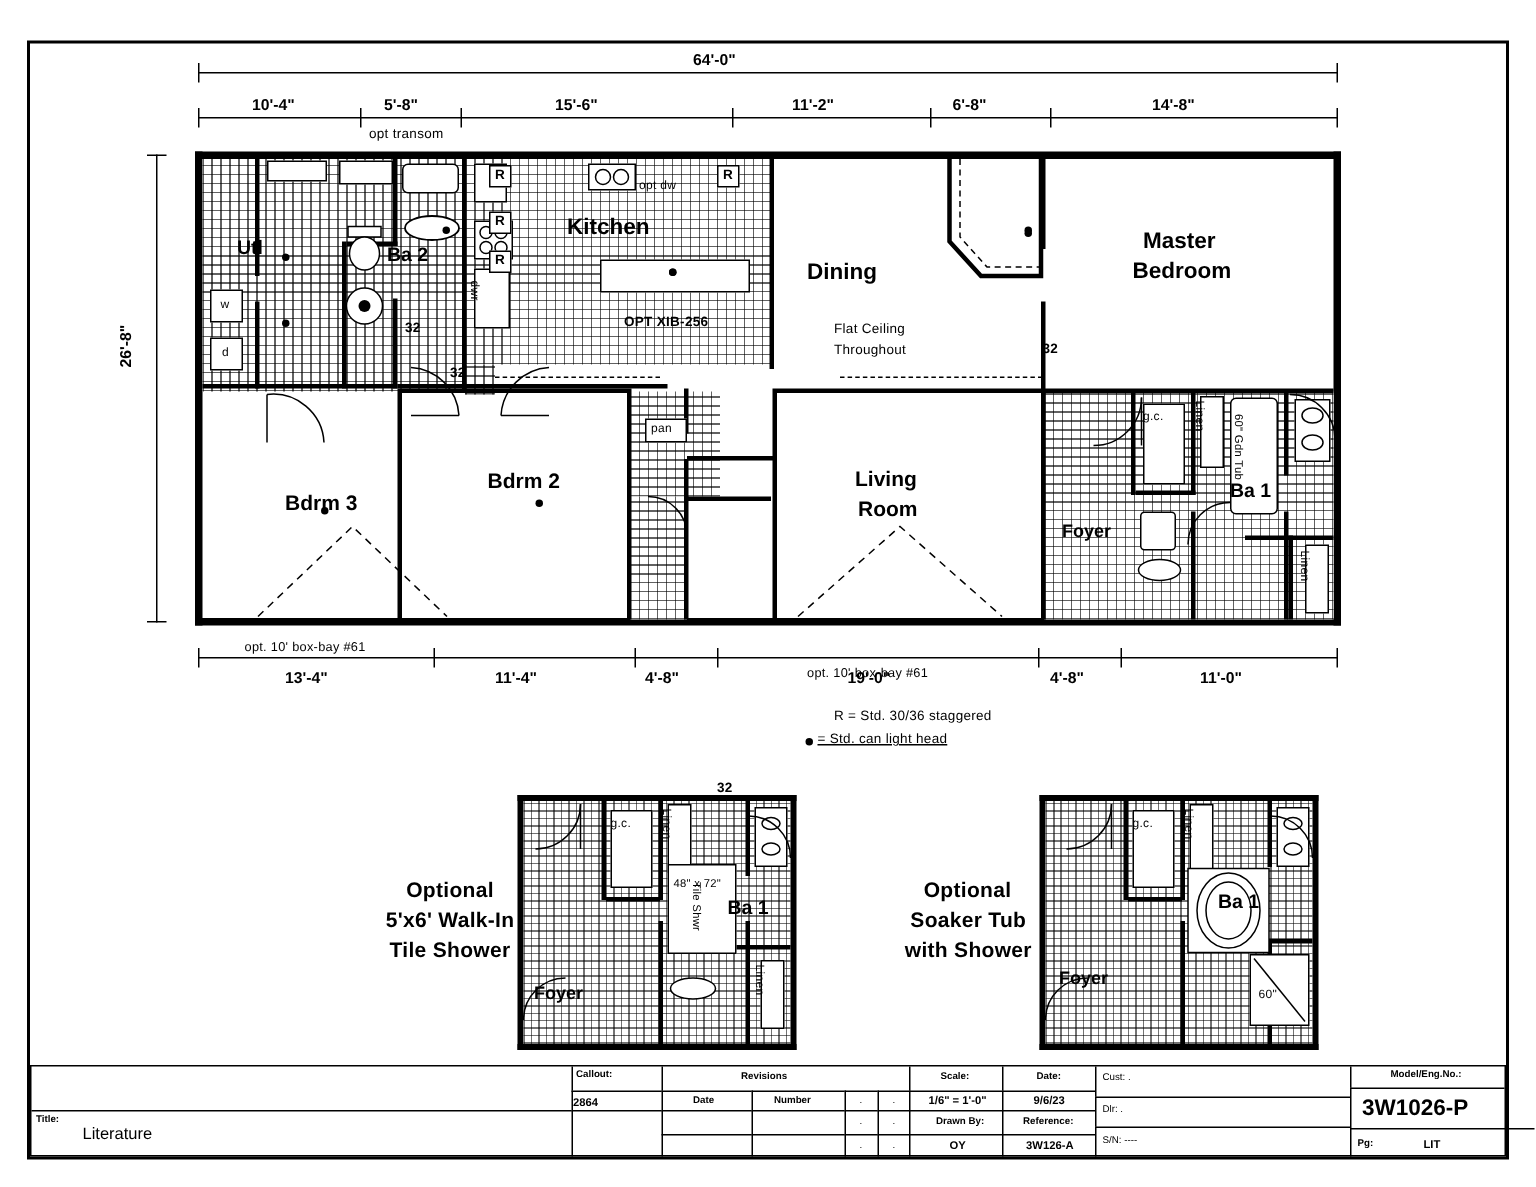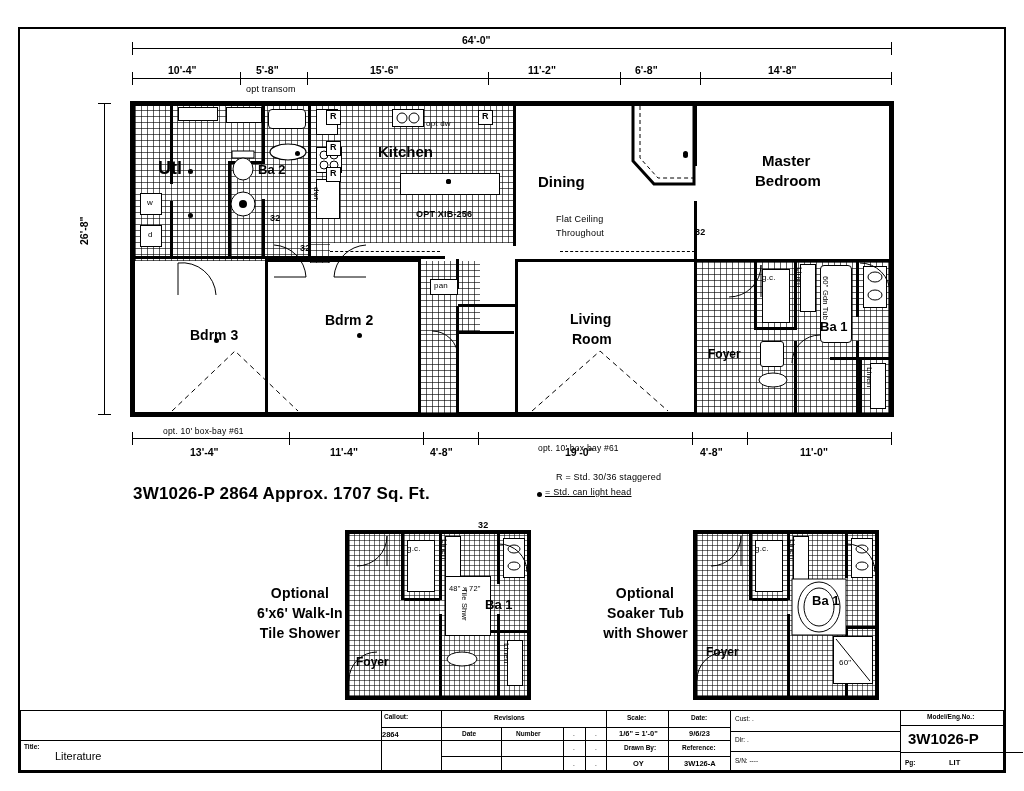--- a/index.html
+++ b/index.html
@@ -282,21 +282,21 @@
     <div class="lbl" style="left:565px;top:126px;font-size:9px;font-weight:bold;">32</div>
 
     <div class="dot" style="left:58px;top:68px;"></div>
     <div class="dot" style="left:58px;top:112px;"></div>
     <div class="dot" style="left:165px;top:50px;"></div>
     <div class="dot" style="left:316px;top:78px;"></div>
     <div class="dot" style="left:320px;top:265px;opacity:0;"></div>
     <div class="dot" style="left:553px;top:50px;"></div>
   </div>
 
-  <div class="room" style="left:158px;top:158px;font-size:18px;">Utl</div>
+  <div class="room" style="left:158px;top:158px;font-size:13px;">Utl</div>
   <div class="room" style="left:258px;top:163px;font-size:13px;">Ba 2</div>
   <div class="room" style="left:378px;top:143px;font-size:15px;text-align:right;">Kitchen</div>
   <div class="room" style="left:538px;top:173px;font-size:15px;">Dining</div>
   <div class="room" style="left:762px;top:152px;font-size:15px;">Master</div>
   <div class="room" style="left:755px;top:172px;font-size:15px;">Bedroom</div>
   <div class="room" style="left:190px;top:327px;font-size:14px;">Bdrm 3</div>
   <div class="room" style="left:325px;top:312px;font-size:14px;">Bdrm 2</div>
   <div class="room" style="left:570px;top:311px;font-size:14px;">Living</div>
   <div class="room" style="left:572px;top:331px;font-size:14px;">Room</div>
   <div class="room" style="left:708px;top:348px;font-size:12px;">Foyer</div>
@@ -321,21 +321,20 @@
   <div class="tick" style="left:747px;top:432px;height:13px;"></div>
   <div class="tick" style="left:891px;top:432px;height:13px;"></div>
 
   <div class="dim" style="left:190px;top:446px;">13'-4"</div>
   <div class="dim" style="left:330px;top:446px;">11'-4"</div>
   <div class="dim" style="left:430px;top:446px;">4'-8"</div>
   <div class="dim" style="left:565px;top:446px;">19'-0"</div>
   <div class="dim" style="left:700px;top:446px;">4'-8"</div>
   <div class="dim" style="left:800px;top:446px;">11'-0"</div>
 
-  <div class="lbl bold" style="left:133px;top:484px;font-size:17px;">3W1026-P 2864 Approx. 1707 Sq. Ft.</div>
 
   <div class="lbl" style="left:556px;top:472px;font-size:9px;">R = Std. 30/36 staggered</div>
   <div class="dot" style="left:537px;top:492px;"></div>
   <div class="lbl" style="left:545px;top:487px;font-size:9px;text-decoration:underline;">= Std. can light head</div>
 
   <div class="abs" style="left:345px;top:530px;width:186px;height:170px;">
     <div class="hatch2" style="position:absolute;left:4px;top:4px;width:178px;height:162px;"></div>
     <div class="wall" style="left:0;top:0;width:186px;height:4px;"></div>
     <div class="wall" style="left:0;top:166px;width:186px;height:4px;"></div>
     <div class="wall" style="left:0;top:0;width:4px;height:170px;"></div>
@@ -381,21 +380,21 @@
     <div class="abs" style="left:152px;top:12px;width:32px;height:32px;">
       <svg width="32" height="32">
           <path d="M2,2 A28,28 0 0 1 30,30" fill="none" stroke="#000"></path>
         </svg>
     </div>
   </div>
   <div class="lbl" style="left:478px;top:520px;font-size:9px;font-weight:bold;">32</div>
   <div class="room" style="left:356px;top:656px;font-size:12px;">Foyer</div>
   <div class="room" style="left:485px;top:598px;font-size:13px;">Ba 1</div>
   <div class="lbl bold ctr" style="left:245px;top:585px;width:110px;font-size:14px;">Optional</div>
-  <div class="lbl bold ctr" style="left:235px;top:605px;width:130px;font-size:14px;">6'x6' Walk-In</div>
+  <div class="lbl bold ctr" style="left:235px;top:605px;width:130px;font-size:14px;">5'x6' Walk-In</div>
   <div class="lbl bold ctr" style="left:245px;top:625px;width:110px;font-size:14px;">Tile Shower</div>
 
   <div class="abs" style="left:693px;top:530px;width:186px;height:170px;">
     <div class="hatch2" style="position:absolute;left:4px;top:4px;width:178px;height:162px;"></div>
     <div class="wall" style="left:0;top:0;width:186px;height:4px;"></div>
     <div class="wall" style="left:0;top:166px;width:186px;height:4px;"></div>
     <div class="wall" style="left:0;top:0;width:4px;height:170px;"></div>
     <div class="wall" style="left:182px;top:0;width:4px;height:170px;"></div>
     <div class="wall" style="left:56px;top:4px;width:3px;height:66px;"></div>
     <div class="wall" style="left:59px;top:68px;width:36px;height:3px;"></div>

